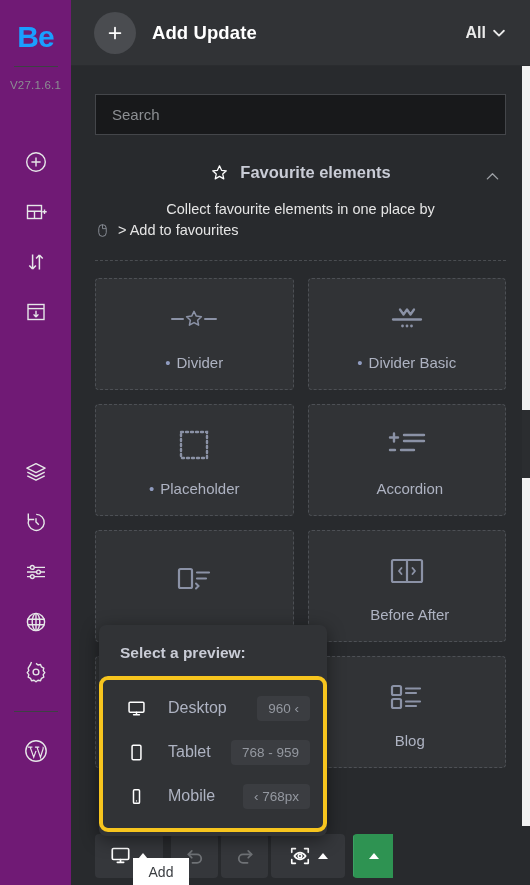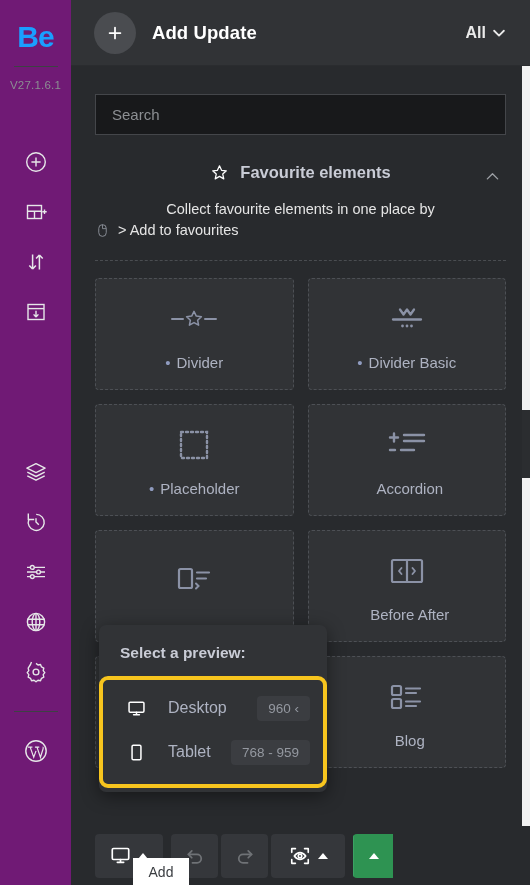--- a/index.html
+++ b/index.html
@@ -453,20 +453,30 @@
     <div class="opt">
       <span class="oicon">
         <svg width="19" height="19" viewBox="0 0 24 24" fill="none" stroke="currentColor" stroke-width="1.9" stroke-linejoin="round">
           <rect x="6.4" y="2.8" width="11.2" height="18.4" rx="1.6"></rect>
         </svg>
       </span>
       <span class="olabel">Tablet</span>
       <span class="obadge">768 - 959</span>
     </div>
 
+    <div class="opt">
+      <span class="oicon">
+        <svg width="19" height="19" viewBox="0 0 24 24" fill="none" stroke="currentColor" stroke-width="1.9" stroke-linejoin="round">
+          <rect x="8.2" y="3.4" width="7.6" height="17.2" rx="1.4"></rect>
+          <circle cx="12" cy="17.6" r=".85" fill="currentColor" stroke="none"></circle>
+        </svg>
+      </span>
+      <span class="olabel">Mobile</span>
+      <span class="obadge">‹ 768px</span>
+    </div>
 
   </div>
 </div>
 
 <div id="bottombar">
 
   <div class="btn" id="btn-device">
     <span style="display:flex">
       <svg width="21" height="21" viewBox="0 0 24 24" fill="none" stroke="currentColor" stroke-width="1.9" stroke-linejoin="round">
         <rect x="2.6" y="4" width="18.8" height="12.6" rx="1.4"></rect>

